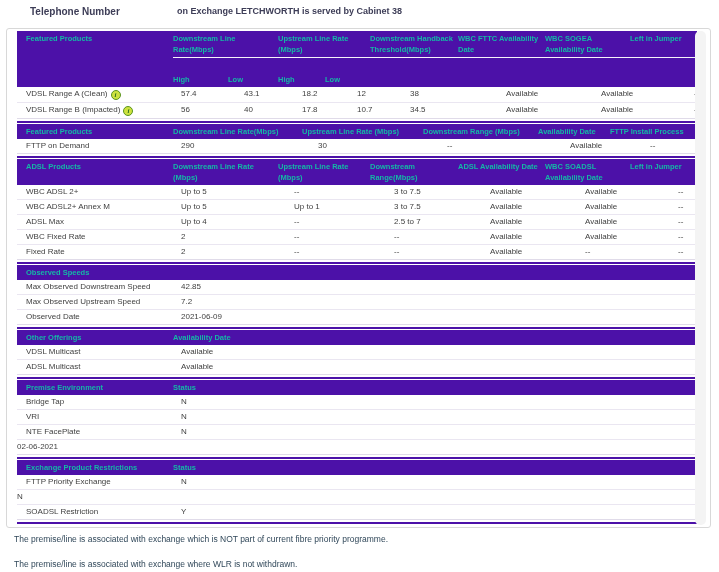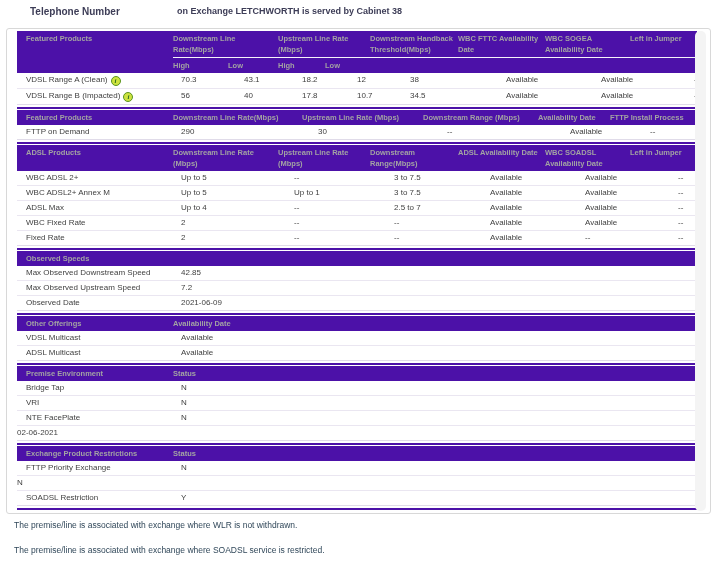--- a/index.html
+++ b/index.html
@@ -18,24 +18,24 @@
     position:relative;margin-left:6px;width:705px;box-sizing:border-box;
     border:1px solid #d8d8d8;border-radius:3px;padding:2px 0 2px 0;background:#fff;
   }
   .scroll-track{
     position:absolute;top:2px;right:4px;width:11px;bottom:2px;
     background:#f4f4f4;border-radius:5px;
   }
 
   .table{width:680px;margin:0 0 1px 10px;border-bottom:2px solid #4c11a8;padding-bottom:2px;}
   .hrow,.trow{display:grid;align-items:start;}
-  .thead{background:#4c11a8;color:#a3a3a3;}
+  .thead{background:#4c11a8;color:#14b8a6;}
   .hc{font-size:7.5px;font-weight:bold;line-height:11px;padding:2px 4px 2px 0;overflow:hidden;}
   .hc.c1,.tc.c1{padding-left:9px;box-sizing:border-box;}
-  .sub .hc{border-top:1px solid rgba(255,255,255,.95);padding-top:2px;padding-bottom:2px;}
+  .sub .hc{border-top:1px solid rgba(255,255,255,.95);padding-top:16px;padding-bottom:2px;}
   .sub .hc.nb{border-top:none;}
   .trow{border-bottom:1px solid #eae6f1;background:#fff;gap:8px;}
   .trow:last-child{border-bottom:1px solid #e0dbe9;}
   .tc{font-size:8px;line-height:10px;padding:2px 4px 2px 0;white-space:nowrap;overflow:hidden;}
 
   
   .gvh{grid-template-columns:156px 105px 92px 88px 87px 85px auto;}
   .gv {grid-template-columns:156px 55px 50px 47px 45px 88px 87px 85px auto;}
   .gf {grid-template-columns:156px 129px 121px 115px 72px auto;}
   .ga {grid-template-columns:156px 105px 92px 88px 87px 85px auto;}
@@ -80,21 +80,21 @@
         <div class="hc">High</div>
         <div class="hc">Low</div>
         <div class="hc"></div>
         <div class="hc"></div>
         <div class="hc"></div>
         <div class="hc"></div>
       </div>
     </div>
     <div class="trow gv">
       <div class="tc c1"><span>VDSL Range A (Clean)</span><span class="info">i</span></div>
-      <div class="tc">70.3</div>
+      <div class="tc">57.4</div>
       <div class="tc">43.1</div>
       <div class="tc">18.2</div>
       <div class="tc">12</div>
       <div class="tc">38</div>
       <div class="tc">Available</div>
       <div class="tc">Available</div>
       <div class="tc">--</div>
     </div>
     <div class="trow gv">
       <div class="tc c1"><span>VDSL Range B (Impacted)</span><span class="info">i</span></div>
@@ -265,16 +265,17 @@
       <div class="tc">N</div>
     </div>
     <div class="trow gk">
       <div class="tc c1">SOADSL Restriction</div>
       <div class="tc">Y</div>
     </div>
   </div>
 </div>
 
 <div class="footnotes">
+  <p>The premise/line is associated with exchange which is NOT part of current fibre priority programme.</p>
   <p>The premise/line is associated with exchange where WLR is not withdrawn.</p>
   <p>The premise/line is associated with exchange where SOADSL service is restricted.</p>
 
 </div>
 
 </body></html>

